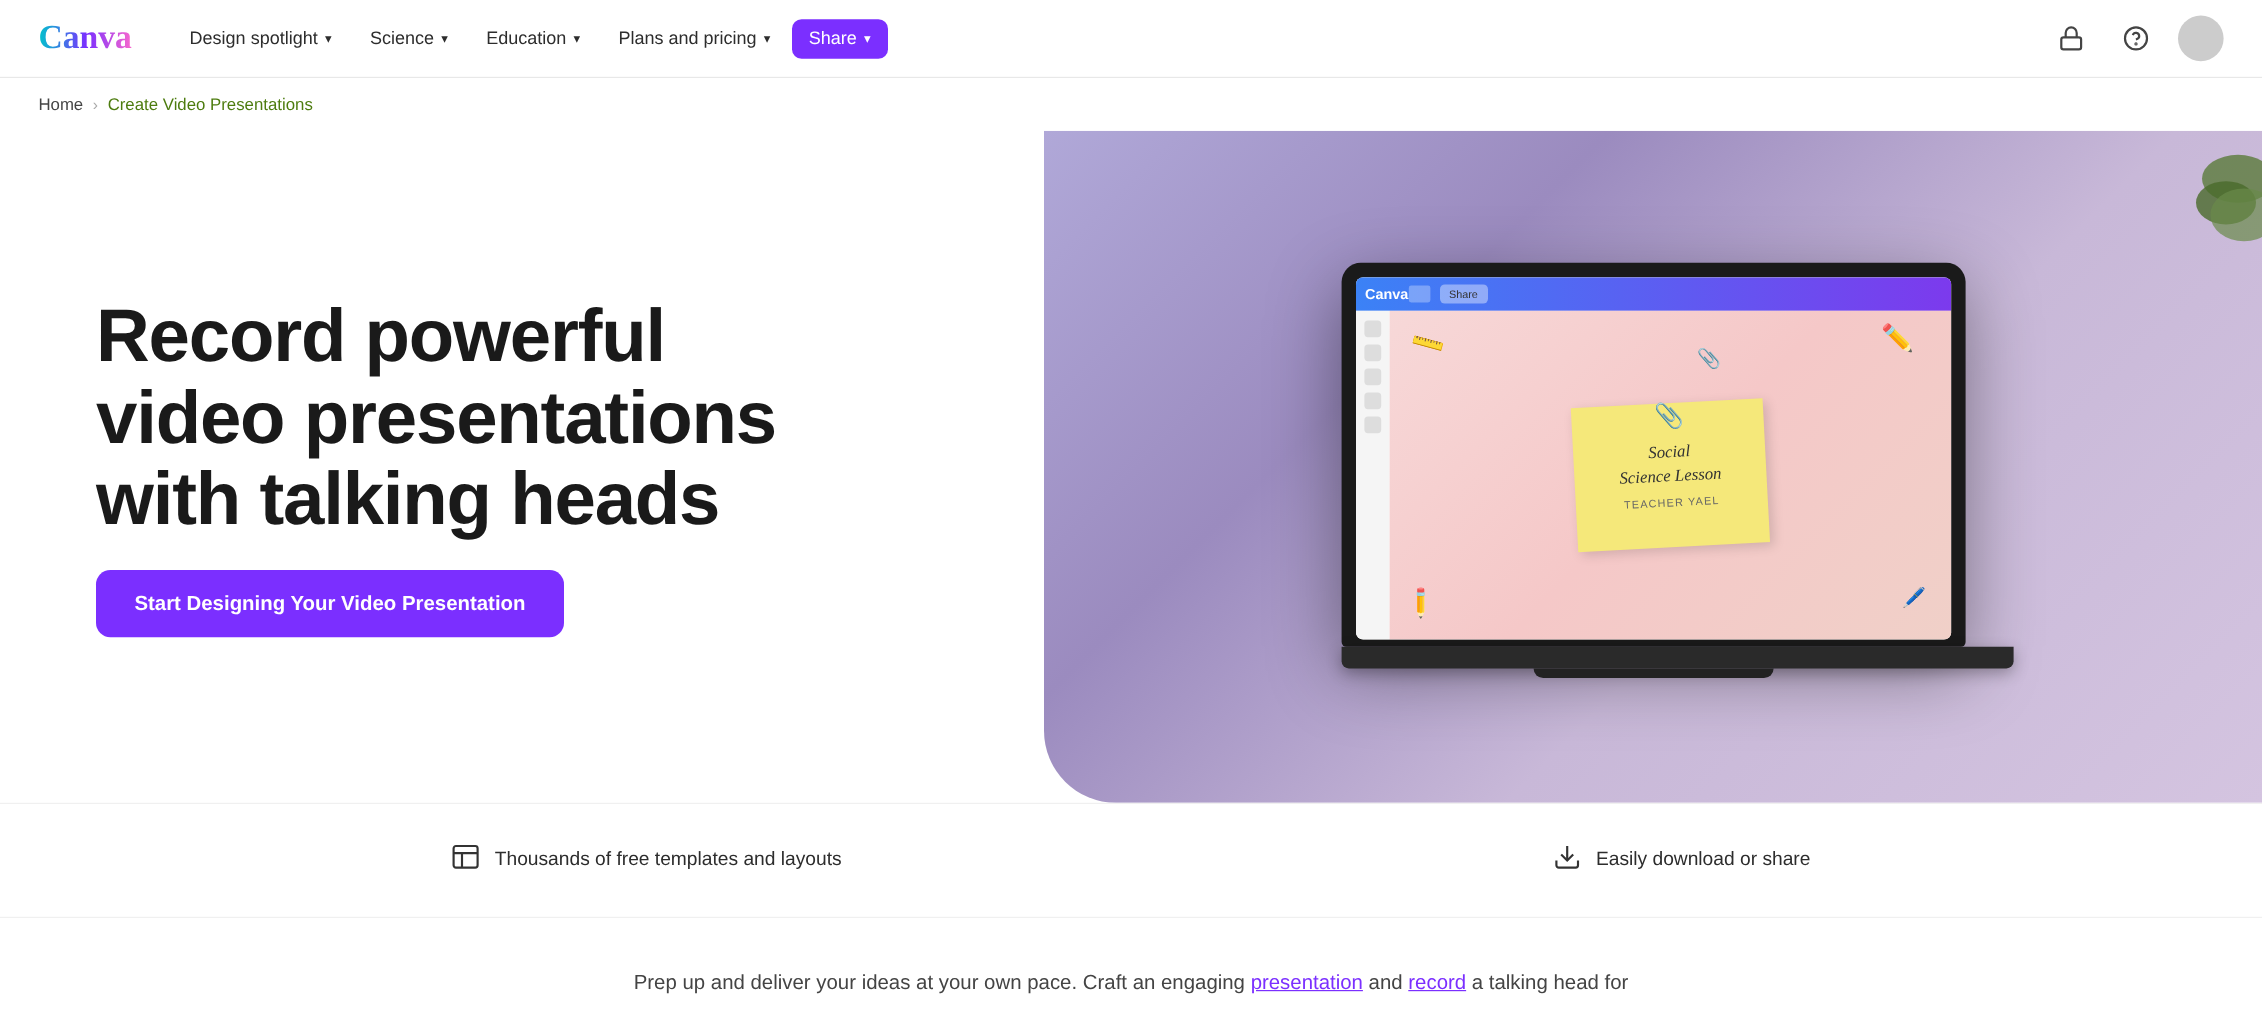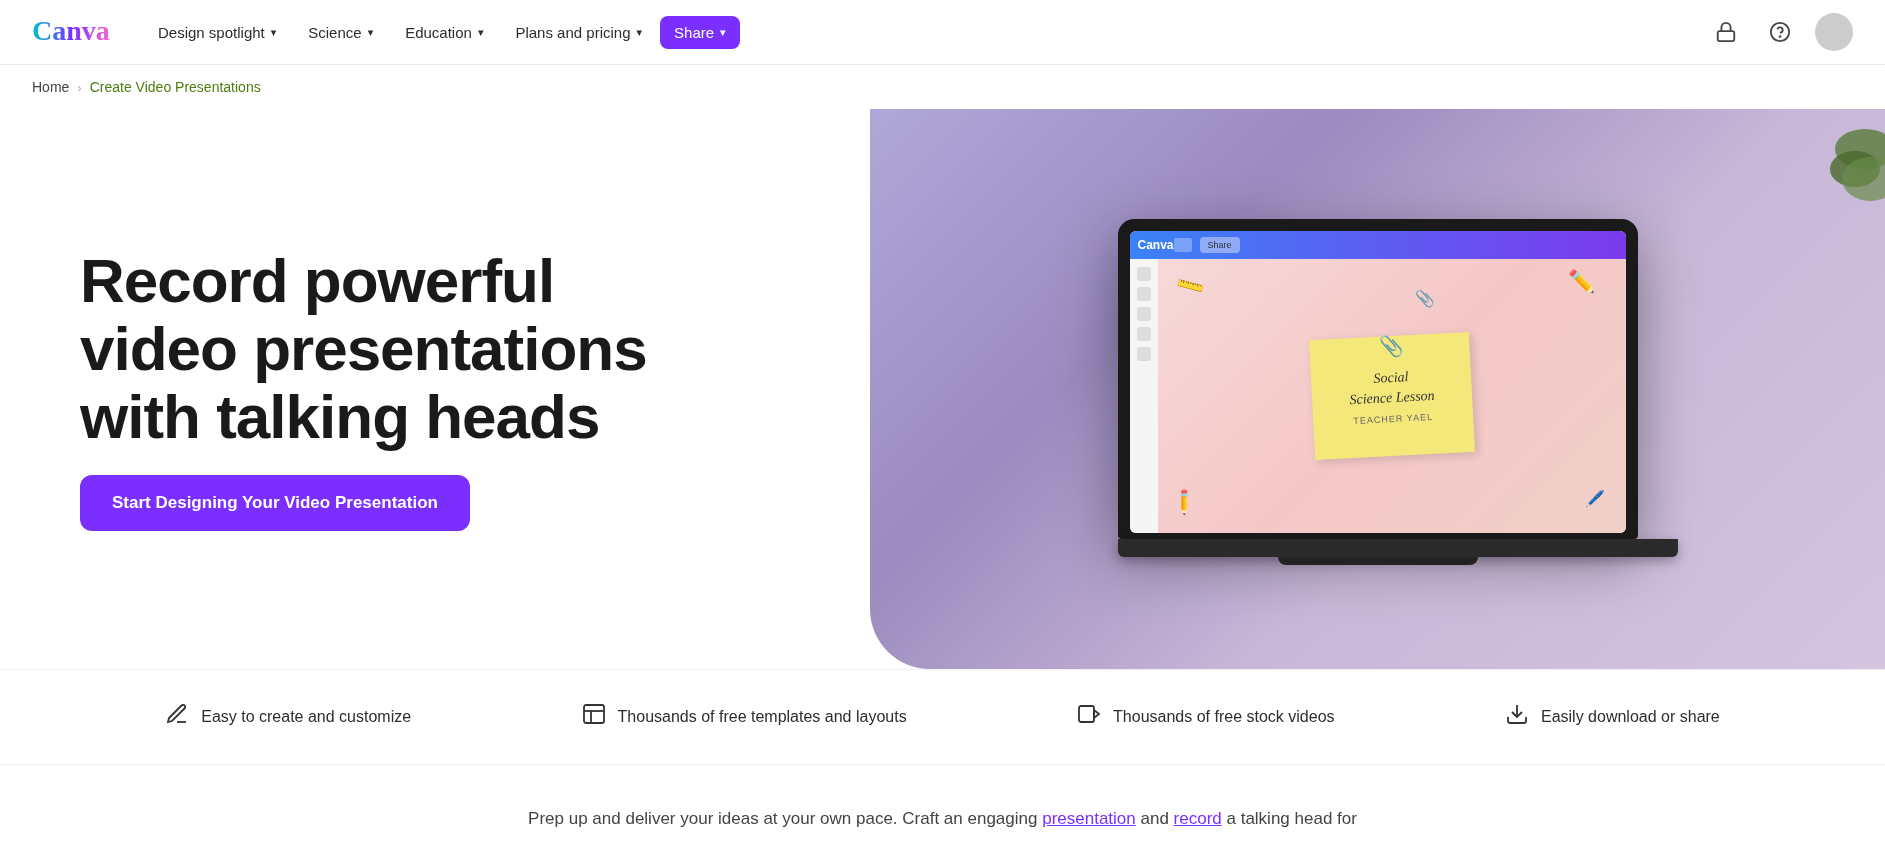--- a/index.html
+++ b/index.html
@@ -284,44 +284,26 @@
         <div class="laptop-foot"></div>
       </div>
     </div>
   </div>
 </section>
 
 <div class="features-bar">
   <div class="feature-item">
     <span class="feature-icon">
       <svg width="24" height="24" viewBox="0 0 24 24" fill="none" stroke="#333" stroke-width="1.8">
-        <path d="M12 20h9"></path>
-        <path d="M16.5 3.5a2.121 2.121 0 0 1 3 3L7 19l-4 1 1-4L16.5 3.5z"></path>
-      </svg>
-    </span>
-    <span>Easy to create and customize</span>
-  </div>
-  <div class="feature-item">
-    <span class="feature-icon">
-      <svg width="24" height="24" viewBox="0 0 24 24" fill="none" stroke="#333" stroke-width="1.8">
         <rect x="2" y="3" width="20" height="18" rx="2"></rect>
         <path d="M2 9h20"></path>
         <path d="M9 21V9"></path>
       </svg>
     </span>
     <span>Thousands of free templates and layouts</span>
-  </div>
-  <div class="feature-item">
-    <span class="feature-icon">
-      <svg width="24" height="24" viewBox="0 0 24 24" fill="none" stroke="#333" stroke-width="1.8">
-        <rect x="2" y="4" width="15" height="16" rx="2"></rect>
-        <path d="M17 8l5 4-5 4V8z"></path>
-      </svg>
-    </span>
-    <span>Thousands of free stock videos</span>
   </div>
   <div class="feature-item">
     <span class="feature-icon">
       <svg width="24" height="24" viewBox="0 0 24 24" fill="none" stroke="#333" stroke-width="1.8">
         <path d="M21 15v4a2 2 0 0 1-2 2H5a2 2 0 0 1-2-2v-4"></path>
         <polyline points="7 10 12 15 17 10"></polyline>
         <line x1="12" y1="15" x2="12" y2="3"></line>
       </svg>
     </span>
     <span>Easily download or share</span>

